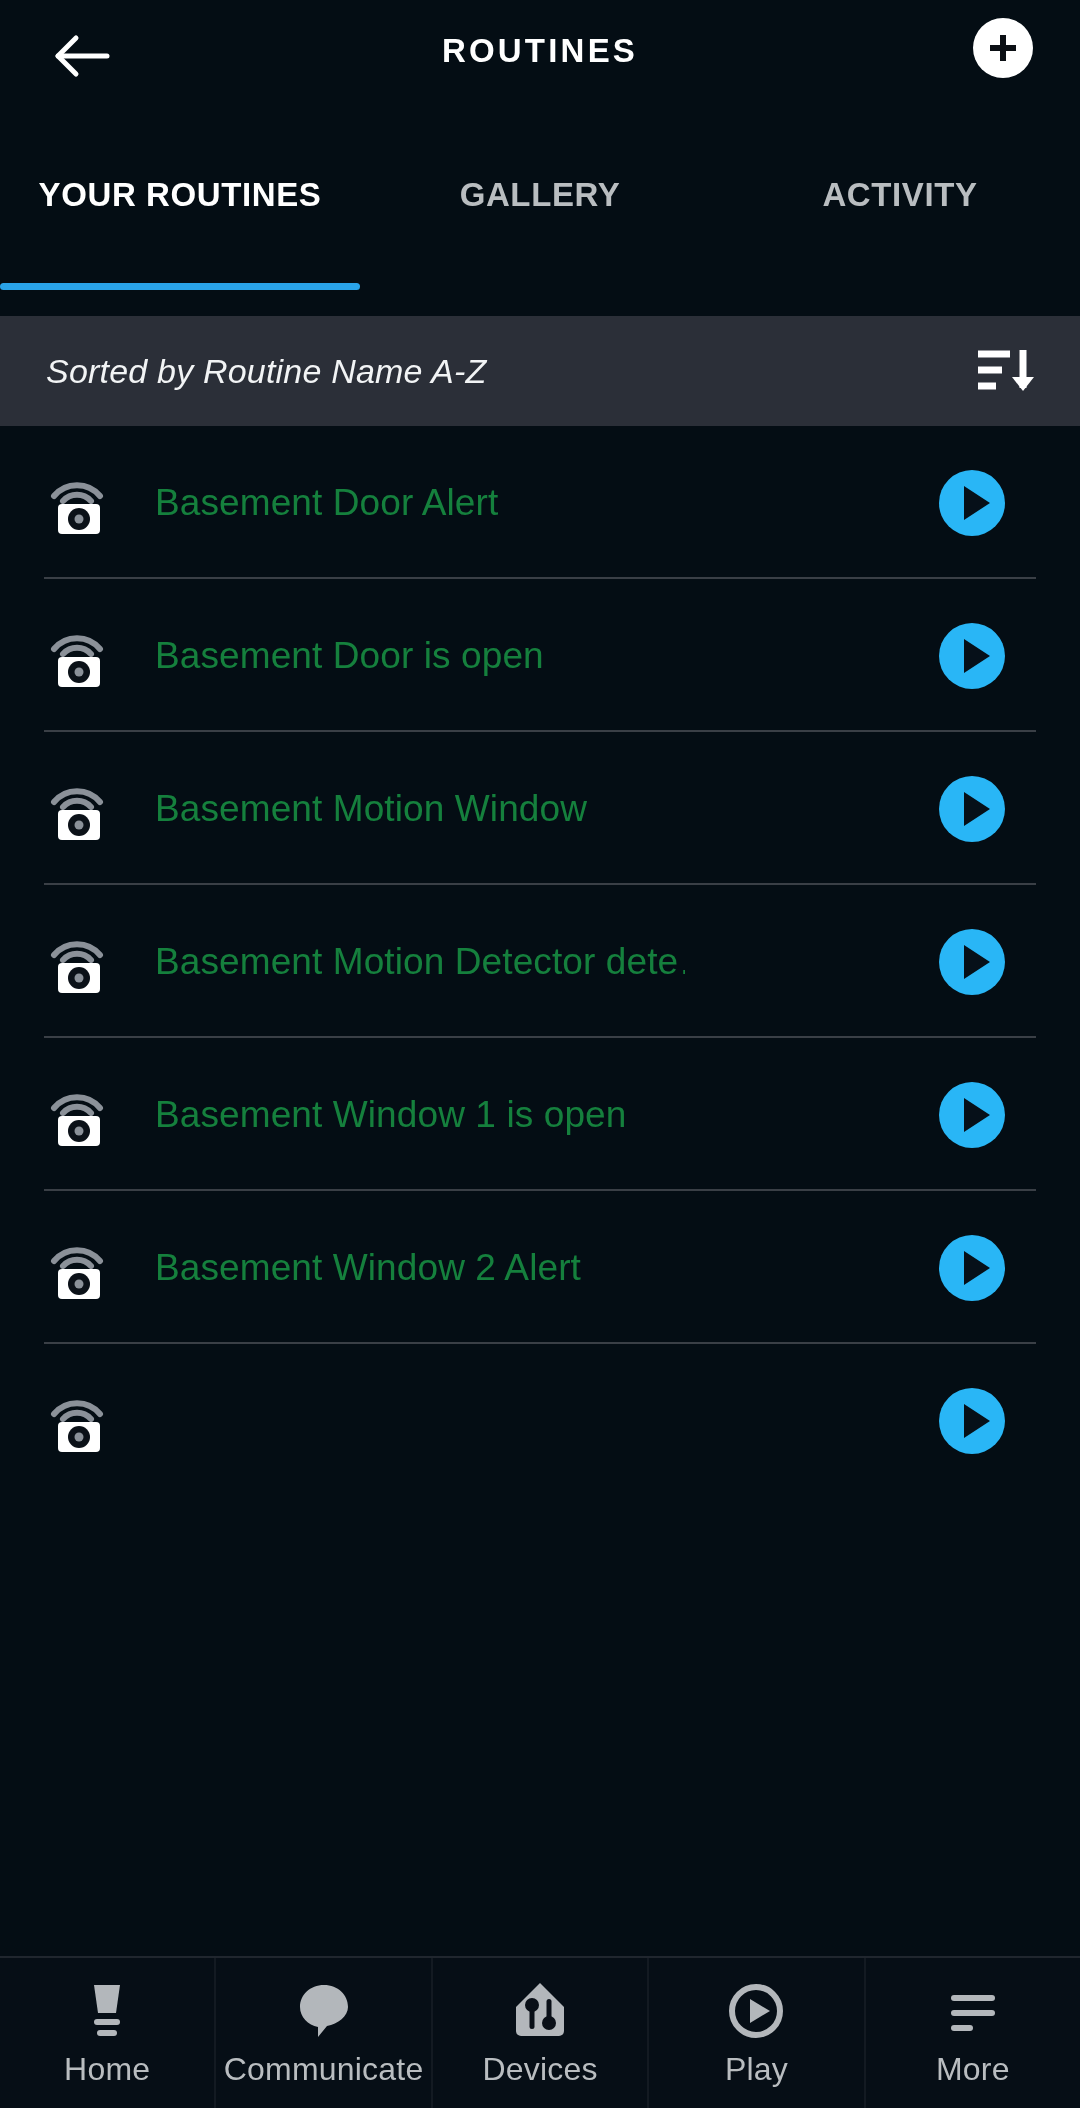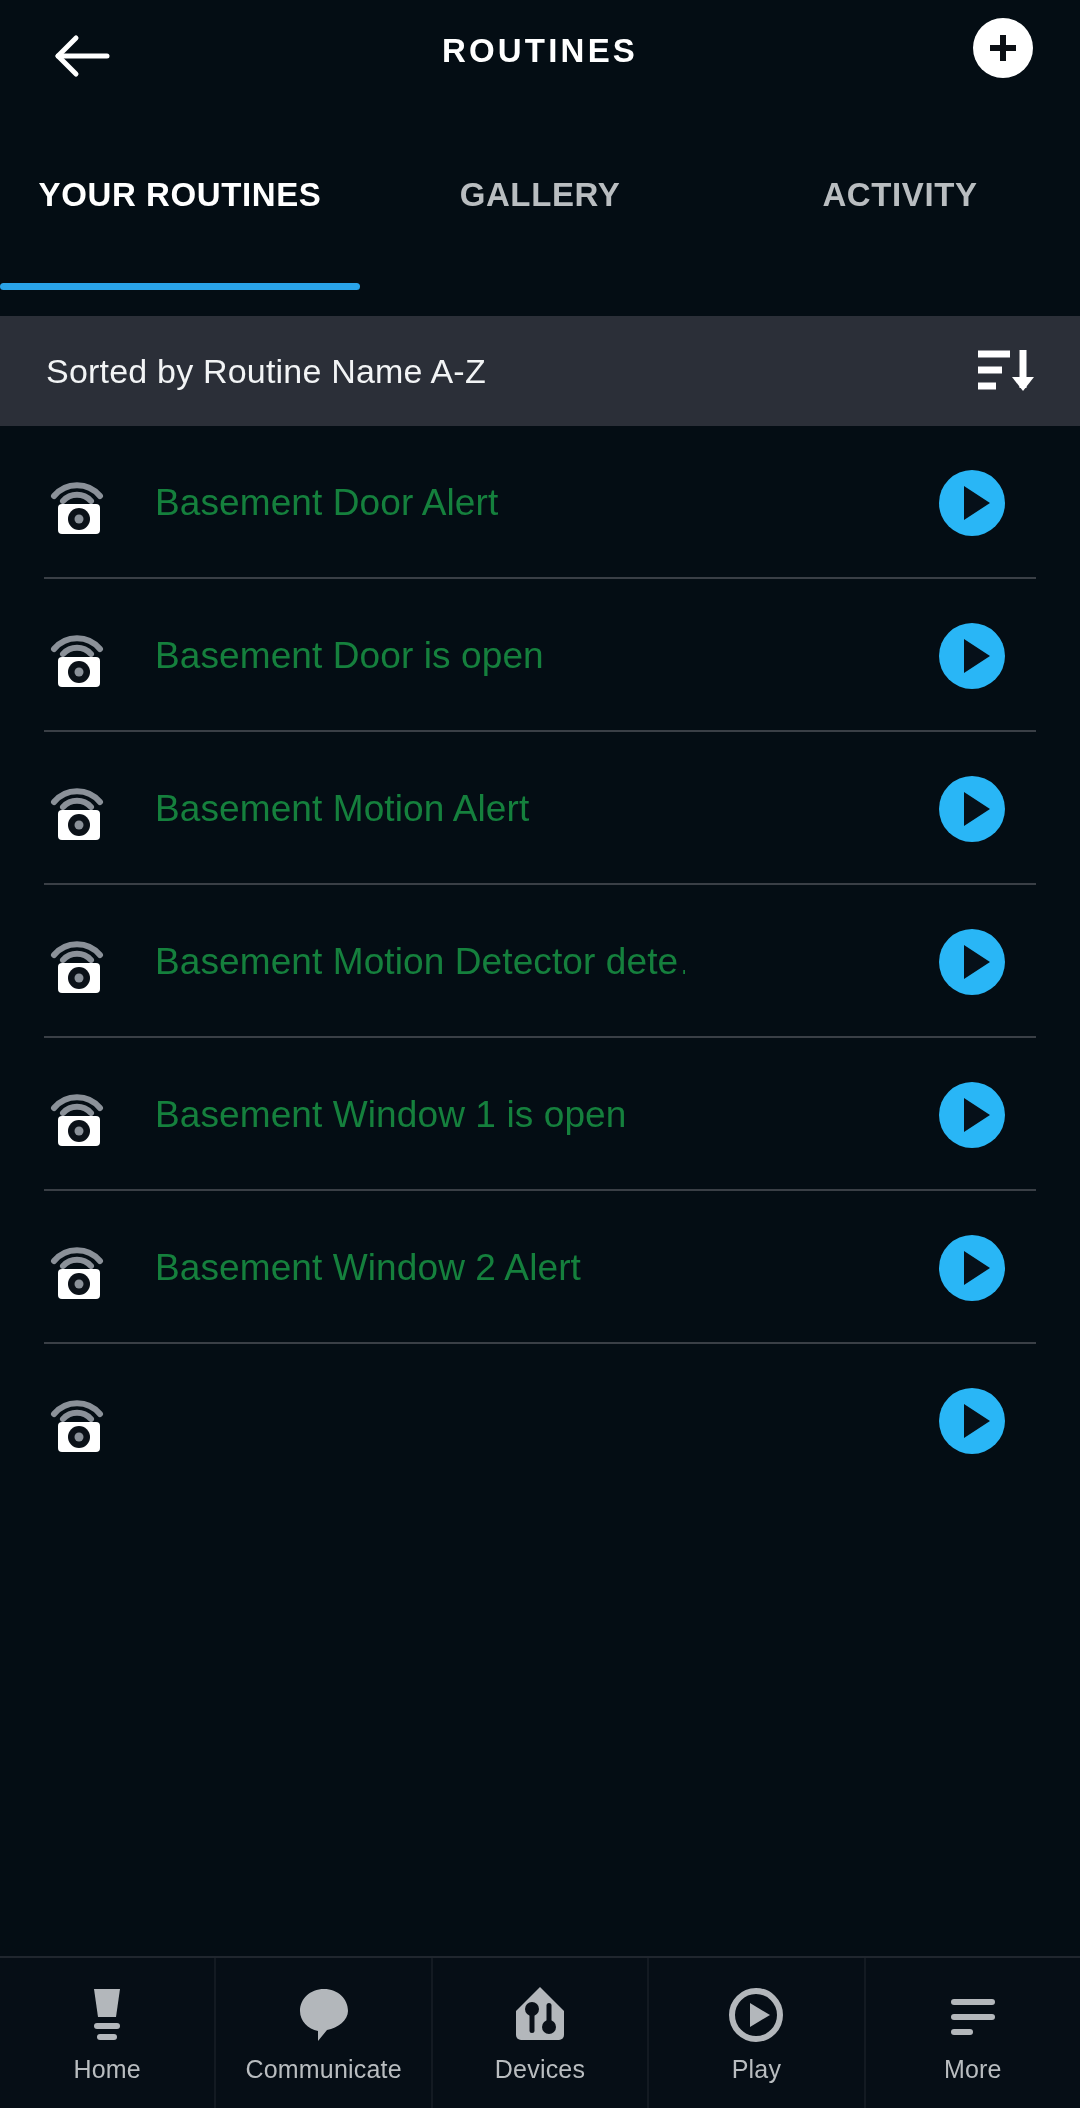--- a/index.html
+++ b/index.html
@@ -54,21 +54,21 @@
     background:#2aa3e8; border-radius:4px;
   }
 
   
   .sortbar {
     position:absolute; top:316px; left:0; width:1080px; height:110px;
     background:#2b2f38;
     display:flex; align-items:center;
   }
   .sort-text {
-    margin-left:46px; color:#f2f4f5; font-size:34px; letter-spacing:0.2px;
+    margin-left:46px; color:#f2f4f5; font-size:34px; letter-spacing:0.2px;font-style:italic;
   }
   .sort-icon-wrap {
     position:absolute; right:44px; top:30px;
     width:62px; height:52px;
   }
 
   
   .list {
     position:absolute; top:426px; left:0; width:1080px; height:1492px;
     overflow:hidden;
@@ -104,21 +104,21 @@
     display:flex;
   }
   .nav-item {
     flex:1 1 0; position:relative;
     display:flex; flex-direction:column; align-items:center; justify-content:center;
     border-right:2px solid #131a22;
   }
   .nav-item:last-child { border-right:none; }
   .nav-icon { height:62px; display:flex; align-items:flex-end; justify-content:center; }
   .nav-label {
-    margin-top:10px; color:#b9bdc0; font-size:25px; letter-spacing:0.2px;
+    margin-top:10px; color:#b9bdc0; font-size:32px; letter-spacing:0.2px;
   }
 </style>
 </head>
 <body>
 
 <div id="app">
 
   <div class="header">
     <div class="back-btn">
       <svg width="58" height="46" viewBox="0 0 58 46">
@@ -205,21 +205,21 @@
     <div class="row">
       <div class="row-icon">
         <svg width="66" height="66" viewBox="0 0 66 66">
           <path d="M10 26 A30 30 0 0 1 56 26" stroke="#8b9199" stroke-width="6" fill="none" stroke-linecap="round"></path>
           <path d="M19 31 A19 19 0 0 1 47 31" stroke="#8b9199" stroke-width="6" fill="none" stroke-linecap="round"></path>
           <rect x="14" y="34" width="42" height="30" rx="4" fill="#ffffff"></rect>
           <circle cx="35" cy="49" r="11" fill="#0b1118"></circle>
           <circle cx="35" cy="49" r="4.5" fill="#8b9199"></circle>
         </svg>
       </div>
-      <div class="row-label">Basement Motion Alert</div>
+      <div class="row-label">Basement Motion Window</div>
       <div class="play-btn">
         <svg width="68" height="68" viewBox="0 0 68 68">
           <circle cx="34" cy="34" r="33" fill="#29b6f6"></circle>
           <path d="M26 17 L52 34 L26 51 Z" fill="#061019"></path>
         </svg>
       </div>
       <div class="divider"></div>
     </div>
 
     <div class="row">

